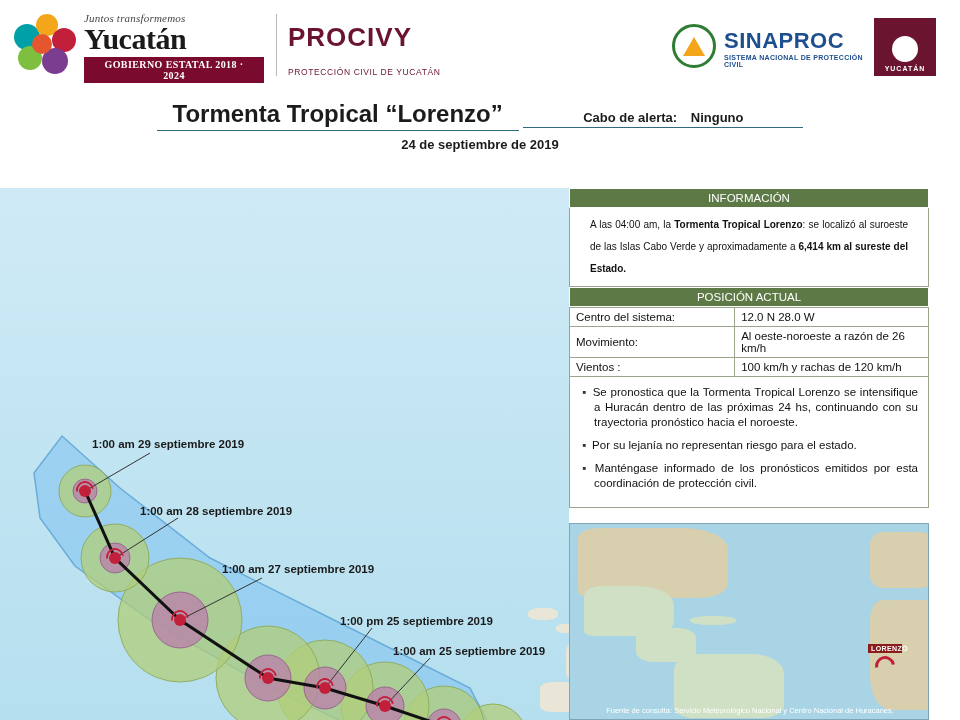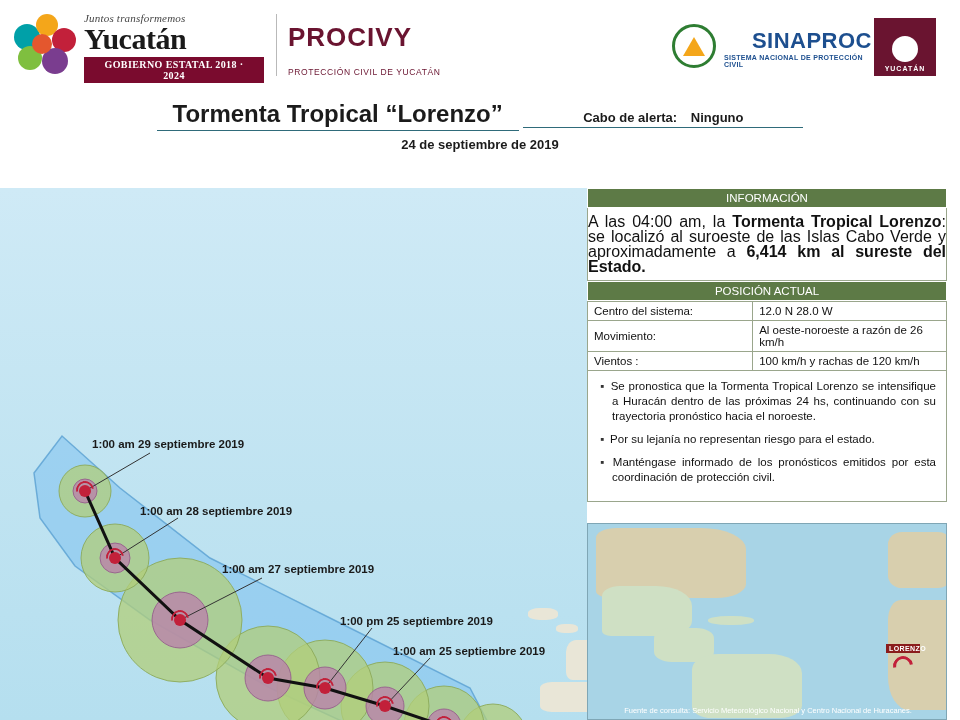--- a/index.html
+++ b/index.html
@@ -46,21 +46,21 @@
   .sina-seal {
     position:absolute; left:0; top:2px; width:44px; height:44px; border-radius:50%;
     background:#ffffff; border:3px solid #2e7d32;
     display:flex; align-items:center; justify-content:center;
   }
   .sina-seal .tri {
     width:0;height:0;border-left:11px solid transparent;border-right:11px solid transparent;
     border-bottom:19px solid #f4a61a;
   }
   .sina-txt { position:absolute; left:52px; top:6px;}
-  .sina-txt .t1 { font-size:22px; font-weight:bold; color:#1d4f8f; letter-spacing:.5px;text-align:right;}
+  .sina-txt .t1 { font-size:22px; font-weight:bold; color:#1d4f8f; letter-spacing:.5px;}
   .sina-txt .t2 { font-size:7px; font-weight:bold; color:#1d4f8f; letter-spacing:.3px;}
 
   #logo-yucatan-badge {
     position:absolute; left:874px; top:18px; width:62px; height:58px;
     background:#6a1430; color:#fff; display:flex; flex-direction:column;
     align-items:center; justify-content:flex-end; padding-bottom:4px;
   }
   #logo-yucatan-badge .emb {
     width:26px;height:26px;border-radius:50%;background:#fff;margin-bottom:3px;
   }
@@ -106,29 +106,29 @@
     border-right-color:transparent; border-bottom-color:transparent;
     transform:rotate(35deg);
   }
   .map-label {
     position:absolute; font-size:11.5px; font-weight:bold; color:#1a1a1a; white-space:nowrap;
   }
   .city-label { position:absolute; font-size:9px; color:#666; }
 
   
   #right-panel {
-    position:absolute; left:587px; top:188px; width:360px; height:532px; background:#fff;
+    position:absolute; left:569px; top:188px; width:360px; height:532px; background:#fff;
   }
   .panel-hd {
     background:#5d7a46; color:#fff; font-size:11.5px; text-align:center;
     padding:3px 0; border:1px solid #fff;
   }
   #info-text {
-    font-size:16px; line-height:15px; color:#111; text-align:justify;
-    padding:6px 0; border:1px solid #9aa68c; border-top:none;
+    font-size:10px; line-height:22px; color:#111; text-align:justify;
+    padding:6px 20px; border:1px solid #9aa68c; border-top:none;
   }
   #pos-table { width:100%; border-collapse:collapse; font-size:11.5px;}
   #pos-table td {
     border:1px solid #9aa68c; padding:3px 6px; vertical-align:middle; color:#111;
   }
   #pos-table td.k { width:46%; }
   #bullets {
     border:1px solid #9aa68c; border-top:none; padding:8px 10px 8px 8px;
     font-size:11.5px; line-height:15px; color:#111;
   }

